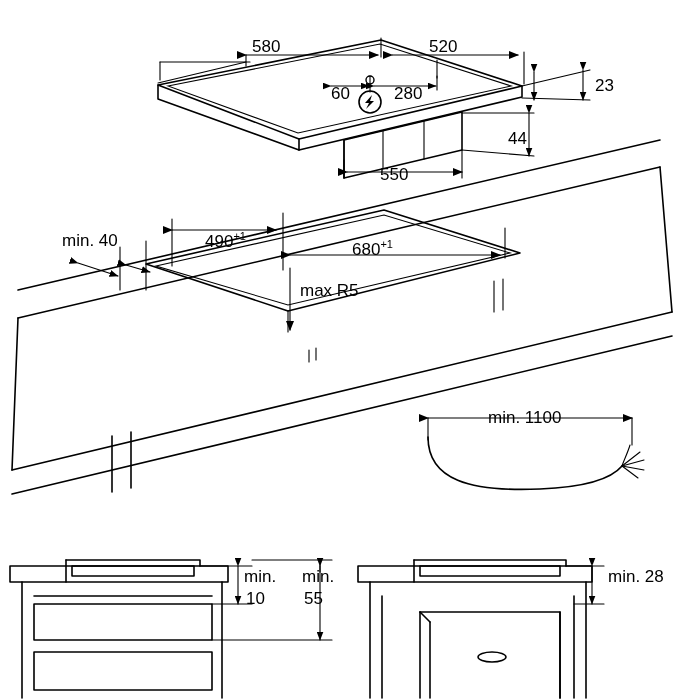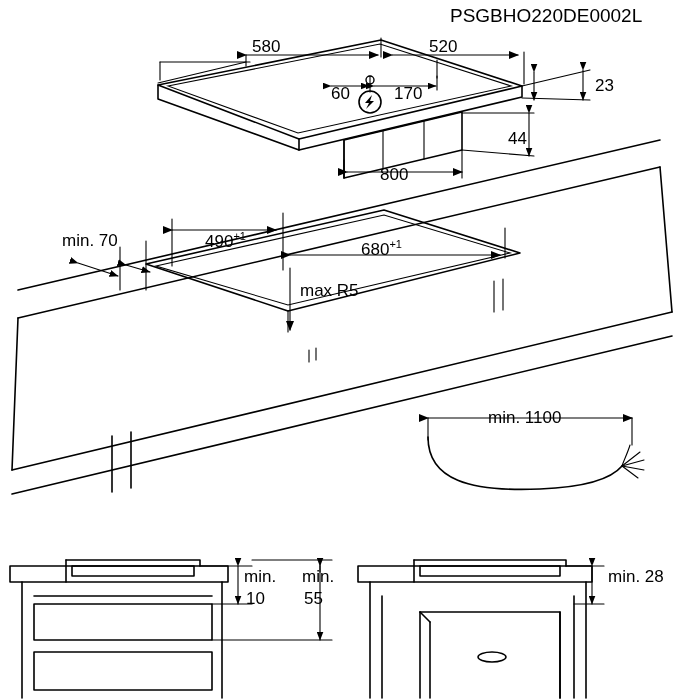--- a/index.html
+++ b/index.html
@@ -209,35 +209,34 @@
       <path class="ln" d="M420,612 L430,622"></path>
       <path class="ln" d="M560,612 L560,698"></path>
       <ellipse cx="492" cy="657" rx="14" ry="5" fill="none" stroke="#000" stroke-width="1.5"></ellipse>
 
       <path class="thin" d="M592,566 L592,604" marker-start="url(#ahs)" marker-end="url(#ahs)"></path>
       <path class="thin" d="M566,566 L604,566"></path>
       <path class="thin" d="M574,604 L604,604"></path>
     </g>
   </svg>
 
-  <div class="lbl title" style="left:450px; top:6px;">PSGBHO220DE0002L</div>
 
   <div class="lbl big" style="left:252px; top:38px;">580</div>
   <div class="lbl big" style="left:429px; top:38px;">520</div>
   <div class="lbl big" style="left:331px; top:85px;">60</div>
-  <div class="lbl big" style="left:394px; top:85px;">170</div>
+  <div class="lbl big" style="left:394px; top:85px;">280</div>
   <div class="lbl big" style="left:595px; top:77px;">23</div>
   <div class="lbl big" style="left:508px; top:130px;">44</div>
-  <div class="lbl big" style="left:380px; top:166px;">800</div>
-
-  <div class="lbl big" style="left:62px; top:232px;">min. 70</div>
+  <div class="lbl big" style="left:380px; top:166px;">550</div>
+
+  <div class="lbl big" style="left:62px; top:232px;">min. 40</div>
   <div class="lbl big" style="left:205px; top:230px;">
     <span>490</span><sup style="font-size:11px;">+1</sup>
   </div>
-  <div class="lbl big" style="left:361px; top:238px;">
+  <div class="lbl big" style="left:352px; top:238px;">
     <span>680</span><sup style="font-size:11px;">+1</sup>
   </div>
   <div class="lbl big" style="left:300px; top:282px;">max R5</div>
 
   <div class="lbl big" style="left:488px; top:409px;">min. 1100</div>
 
   <div class="lbl big" style="left:244px; top:568px;">min.</div>
   <div class="lbl big" style="left:246px; top:590px;">10</div>
   <div class="lbl big" style="left:302px; top:568px;">min.</div>
   <div class="lbl big" style="left:304px; top:590px;text-align:center;">55</div>

